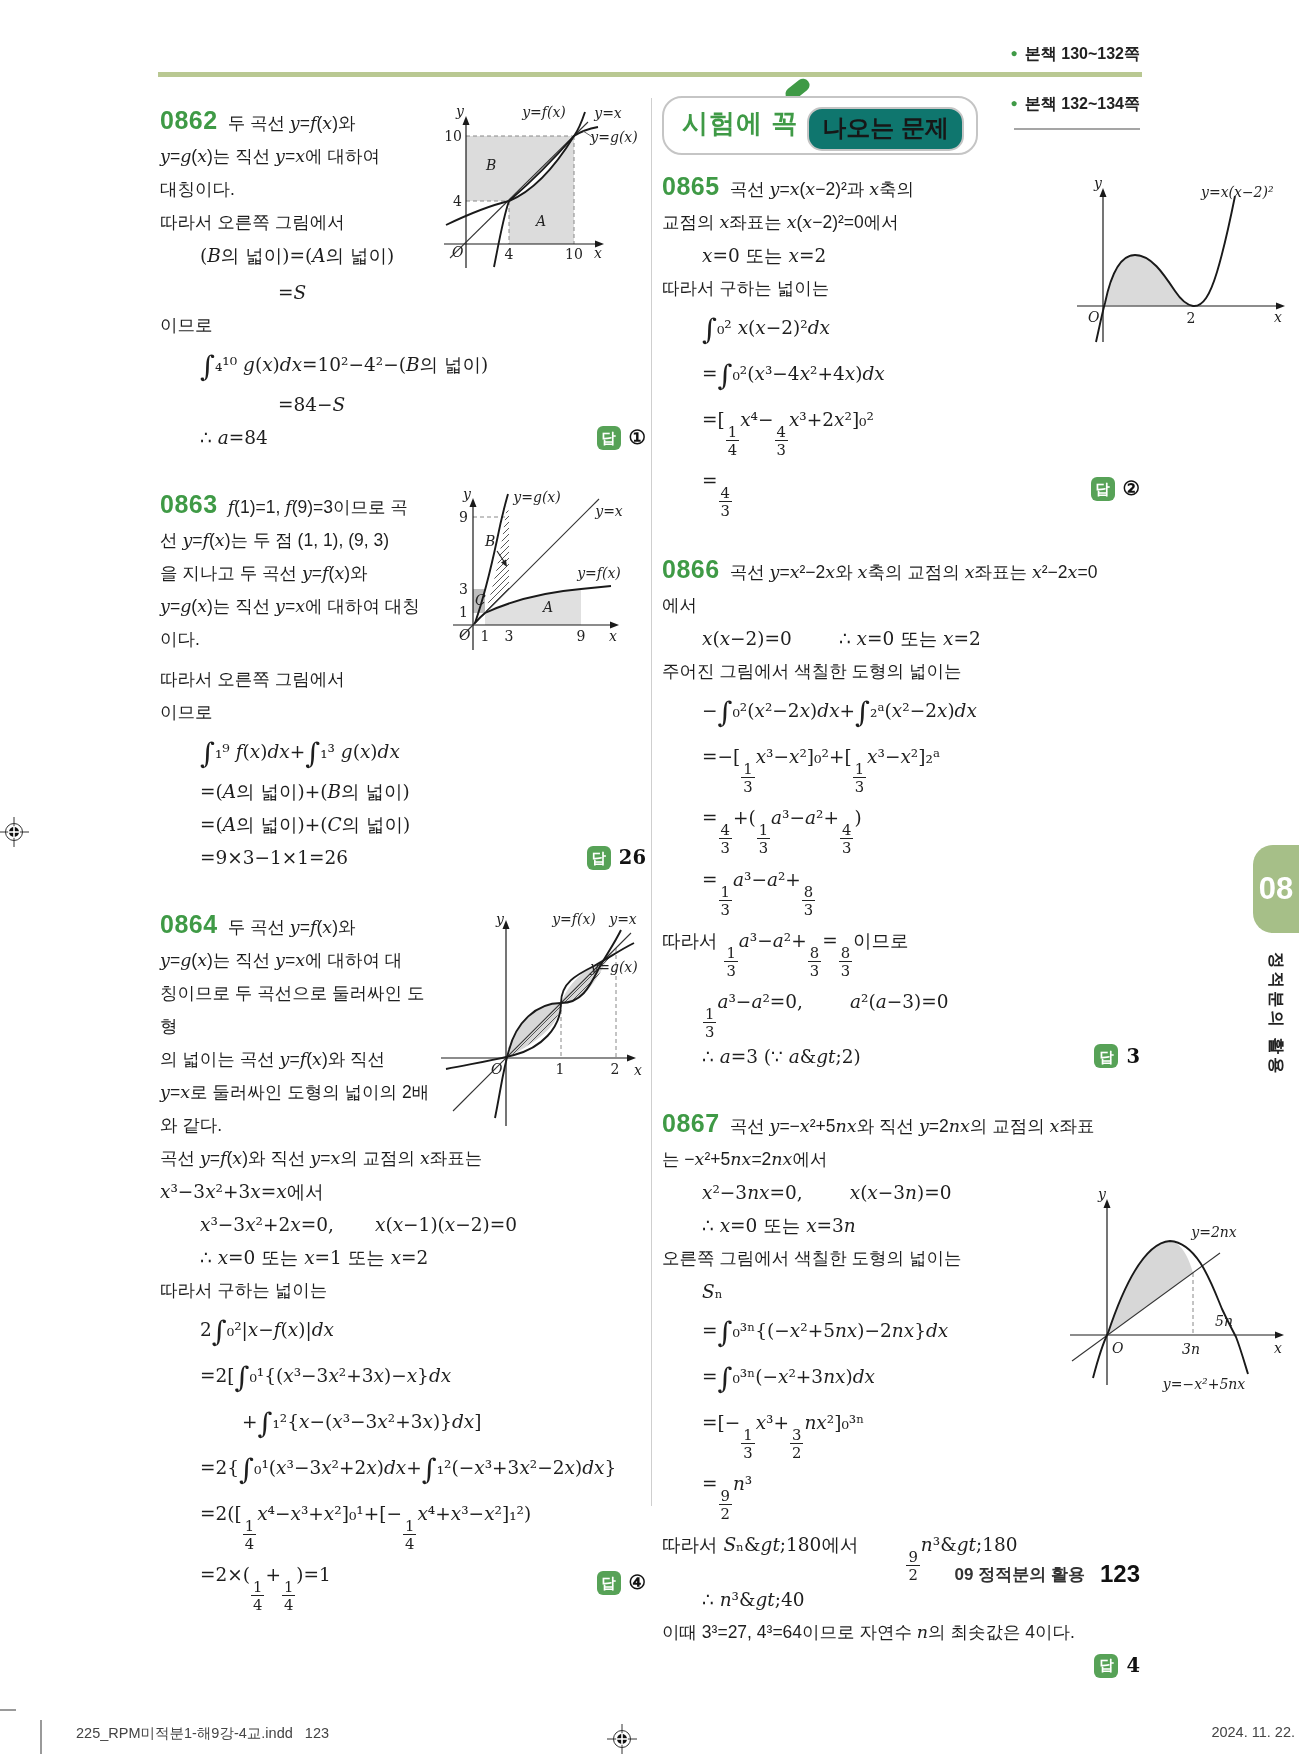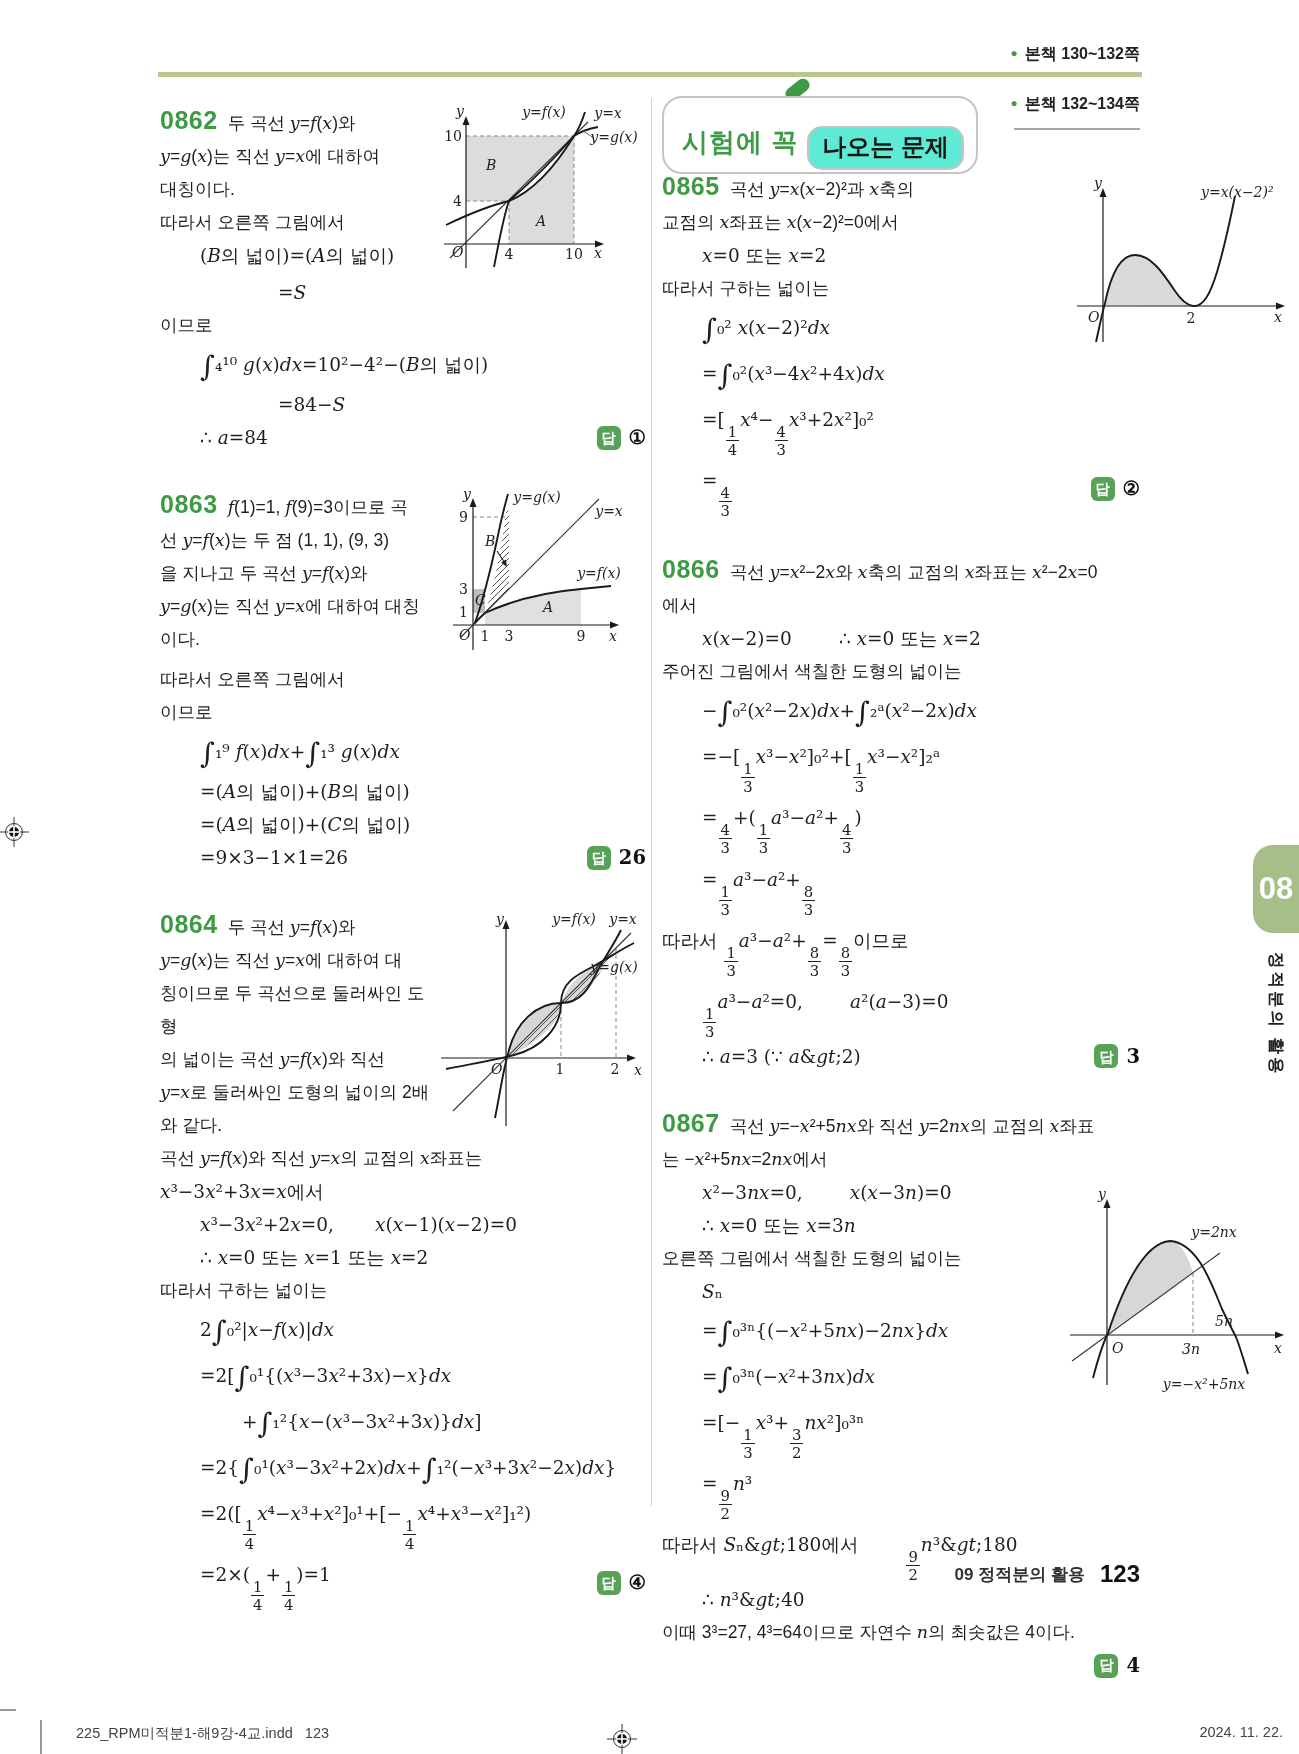--- a/index.html
+++ b/index.html
@@ -37,24 +37,24 @@
   .frac .fd{padding:0 2px}
   .int{font-size:1.55em;line-height:1;vertical-align:-0.18em;font-style:normal}
   
   .ans{display:inline-flex;align-items:center;gap:8px;margin-left:12px}
   .ansbox{width:24px;height:24px;border-radius:6px;background:var(--badge);color:#fff;
           font-size:14.5px;font-weight:700;display:flex;align-items:center;justify-content:center}
   .ansval{font-family:"DejaVu Serif",serif;font-size:19.5px;font-weight:700;color:#111}
   
   #exam{position:relative;height:66px;margin-bottom:16px}
   #exam .box{position:absolute;left:0;top:8px;border:2px solid #c5c5c5;border-radius:20px;
-             padding:22px 12px 8px 18px;background:#fff;display:flex;align-items:center}
+             padding:3px 12px 8px 18px;background:#fff;display:flex;align-items:center}
   .exam-green{color:var(--green);font-weight:800;font-size:26px;letter-spacing:1px}
   .exam-black{font-weight:800;font-size:24px;color:#171717;border:2px solid #c5c5c5;border-radius:15px;
-              padding:3px 13px 5px;margin-left:9px;background:#5eead4;position:relative;top:6px;white-space:pre}
+              padding:3px 13px 5px;margin-left:9px;background:#0f766e;position:relative;top:6px;white-space:pre}
   #exam .leaf{position:absolute;left:122px;top:-5px;width:27px;height:13px;background:var(--green);
               border-radius:10px 10px 10px 2px;transform:rotate(-38deg)}
   #exam .hline{position:absolute;left:352px;right:0;top:40px;height:2px;background:#a5a5a5}
   #exam .note{position:absolute;right:0;top:6px}
   
   .fig{flex:0 0 auto}
   .fig text{font-family:"DejaVu Serif",serif;font-size:14px;fill:#222}
   .fig .it{font-style:italic}
   .fig .axis{stroke:#1a1a1a;stroke-width:1.2;fill:none}
   .fig .curve{stroke:#1a1a1a;stroke-width:1.9;fill:none}
@@ -65,21 +65,21 @@
   #tab{position:absolute;right:0;top:845px;width:46px;height:88px;background:var(--tab);
        border-radius:20px 0 0 20px;display:flex;align-items:center;justify-content:center;
        color:#fff;font-weight:700;font-size:31px;overflow:hidden}
   #tabline{position:absolute;right:12px;top:952px;writing-mode:vertical-rl;text-orientation:sideways;
            font-size:16.5px;font-weight:700;color:#222;letter-spacing:3px;white-space:pre}
   
   #chfoot{position:absolute;right:159px;top:1560px;display:flex;align-items:center;gap:15px}
   #chfoot .c1{font-size:17px;font-weight:700;color:#333;white-space:pre}
   #chfoot .c2{font-size:24px;font-weight:700;color:#111}
   #pfl{position:absolute;left:76px;top:1724px;font-size:14.5px;color:#444;white-space:pre}
-  #pfr{position:absolute;right:16px;top:1724px;font-size:14.5px;color:#444;white-space:pre}
+  #pfr{position:absolute;right:4px;top:1724px;font-size:14.5px;color:#444;white-space:pre}
   .regmark{position:absolute}
   .crop{position:absolute;background:#9a9a9a}
 </style>
 </head>
 <body>
 
 <div id="hdr-left-note" class="hdr-note"><span class="dot">●</span><span>본책 130~132쪽</span></div>
 <div id="rule"></div>
 <div id="divider"></div>
 

